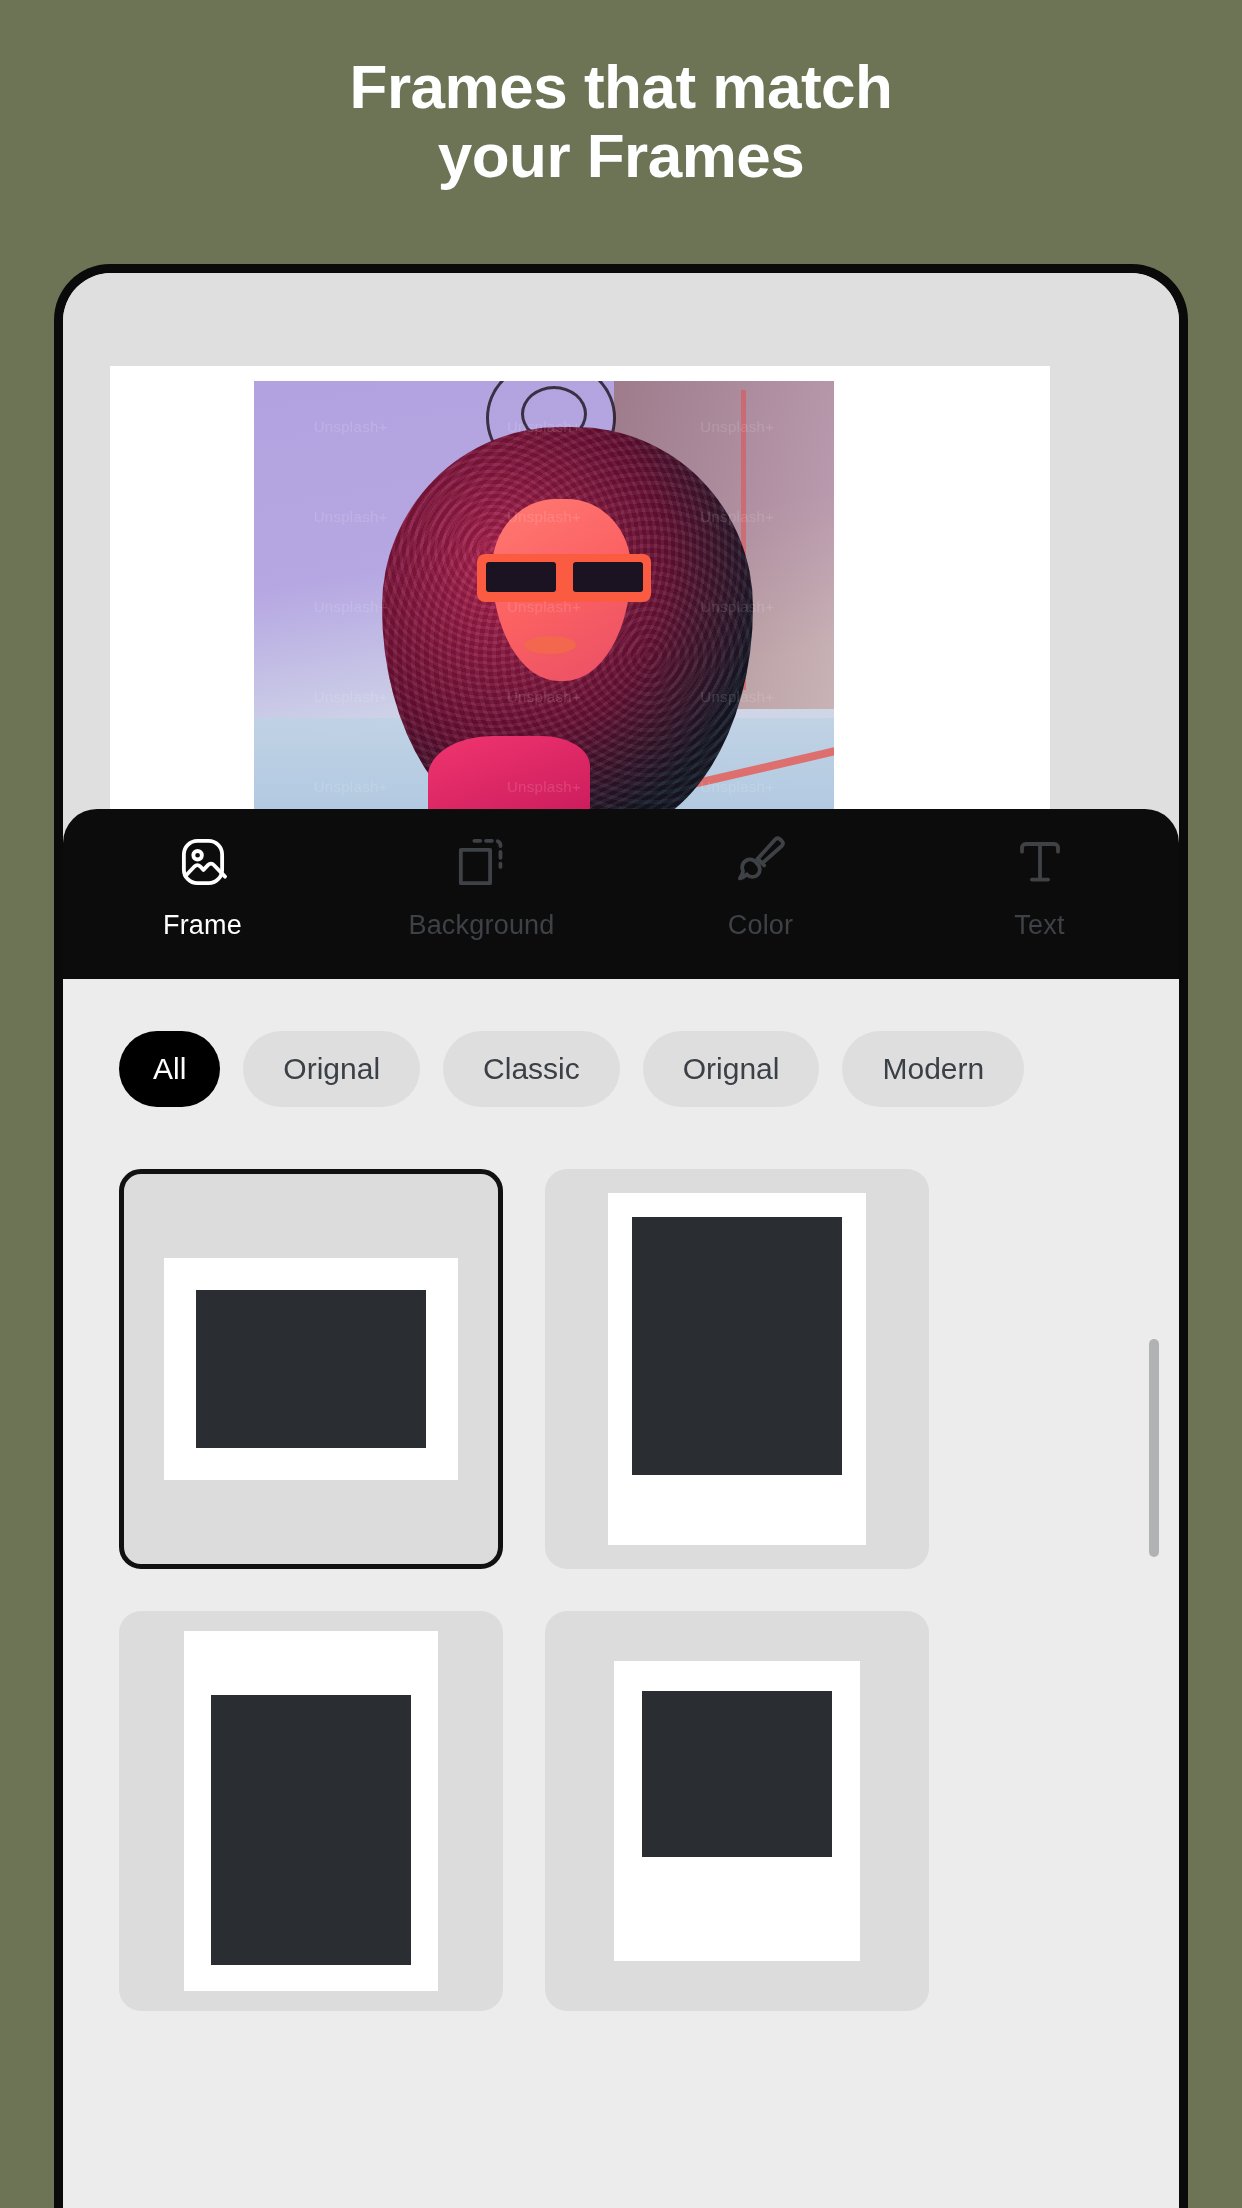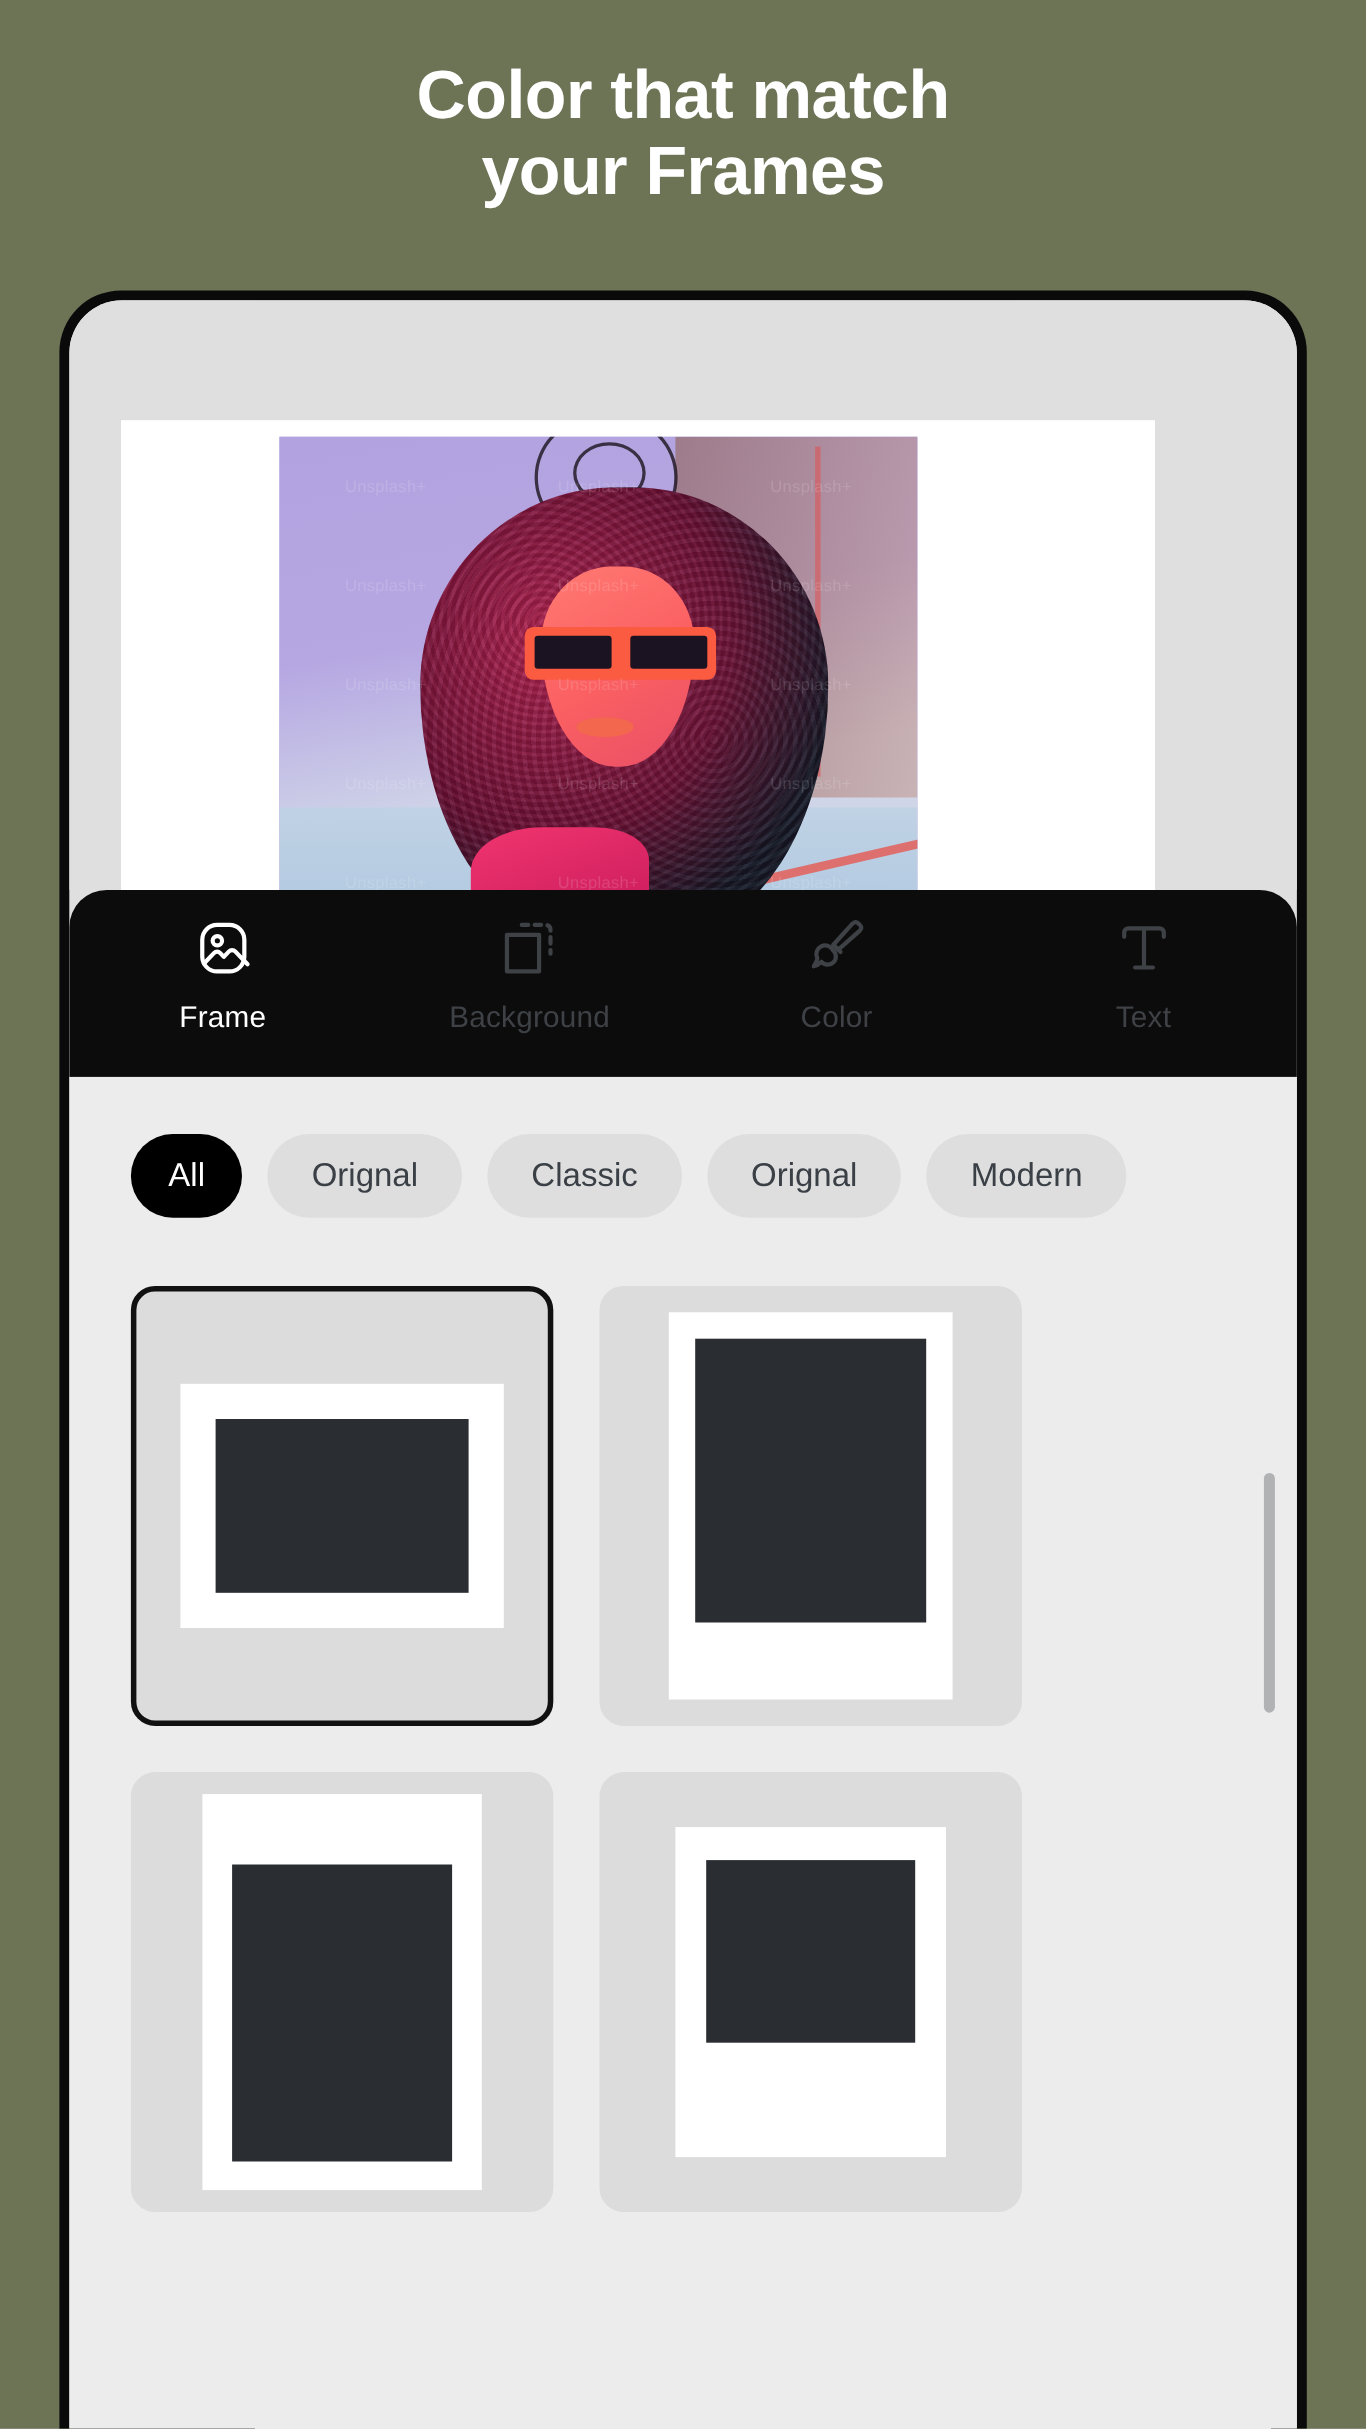--- a/index.html
+++ b/index.html
@@ -56,21 +56,21 @@
   
   .canvas-area {
     position: absolute;
     top: 0; left: 0; right: 0;
     height: 536px;
     background: #dfdfdf;
   }
   .frame-mat {
     position: absolute;
     left: 47px;
-    top: 109px;
+    top: 93px;
     width: 940px;
     height: 470px;
     background: #ffffff;
     padding-left: 32px;
   }
   .frame-photo {
     position: absolute;
     left: 144px;
     top: 15px;
     width: 580px;
@@ -298,21 +298,21 @@
     width: 10px;
     height: 218px;
     background: #b0b2b4;
     border-radius: 10px;
   }
 </style>
 </head>
 <body>
 
 <div class="headline">
-  <span class="headline-line">Color that match</span>
+  <span class="headline-line">Frames that match</span>
   <span class="headline-line">your Frames</span>
 </div>
 
 <div class="phone">
   <div class="phone-screen">
 
     <div class="canvas-area">
       <div class="frame-mat">
         <div class="frame-photo">
           <div class="ph-bg"></div>

